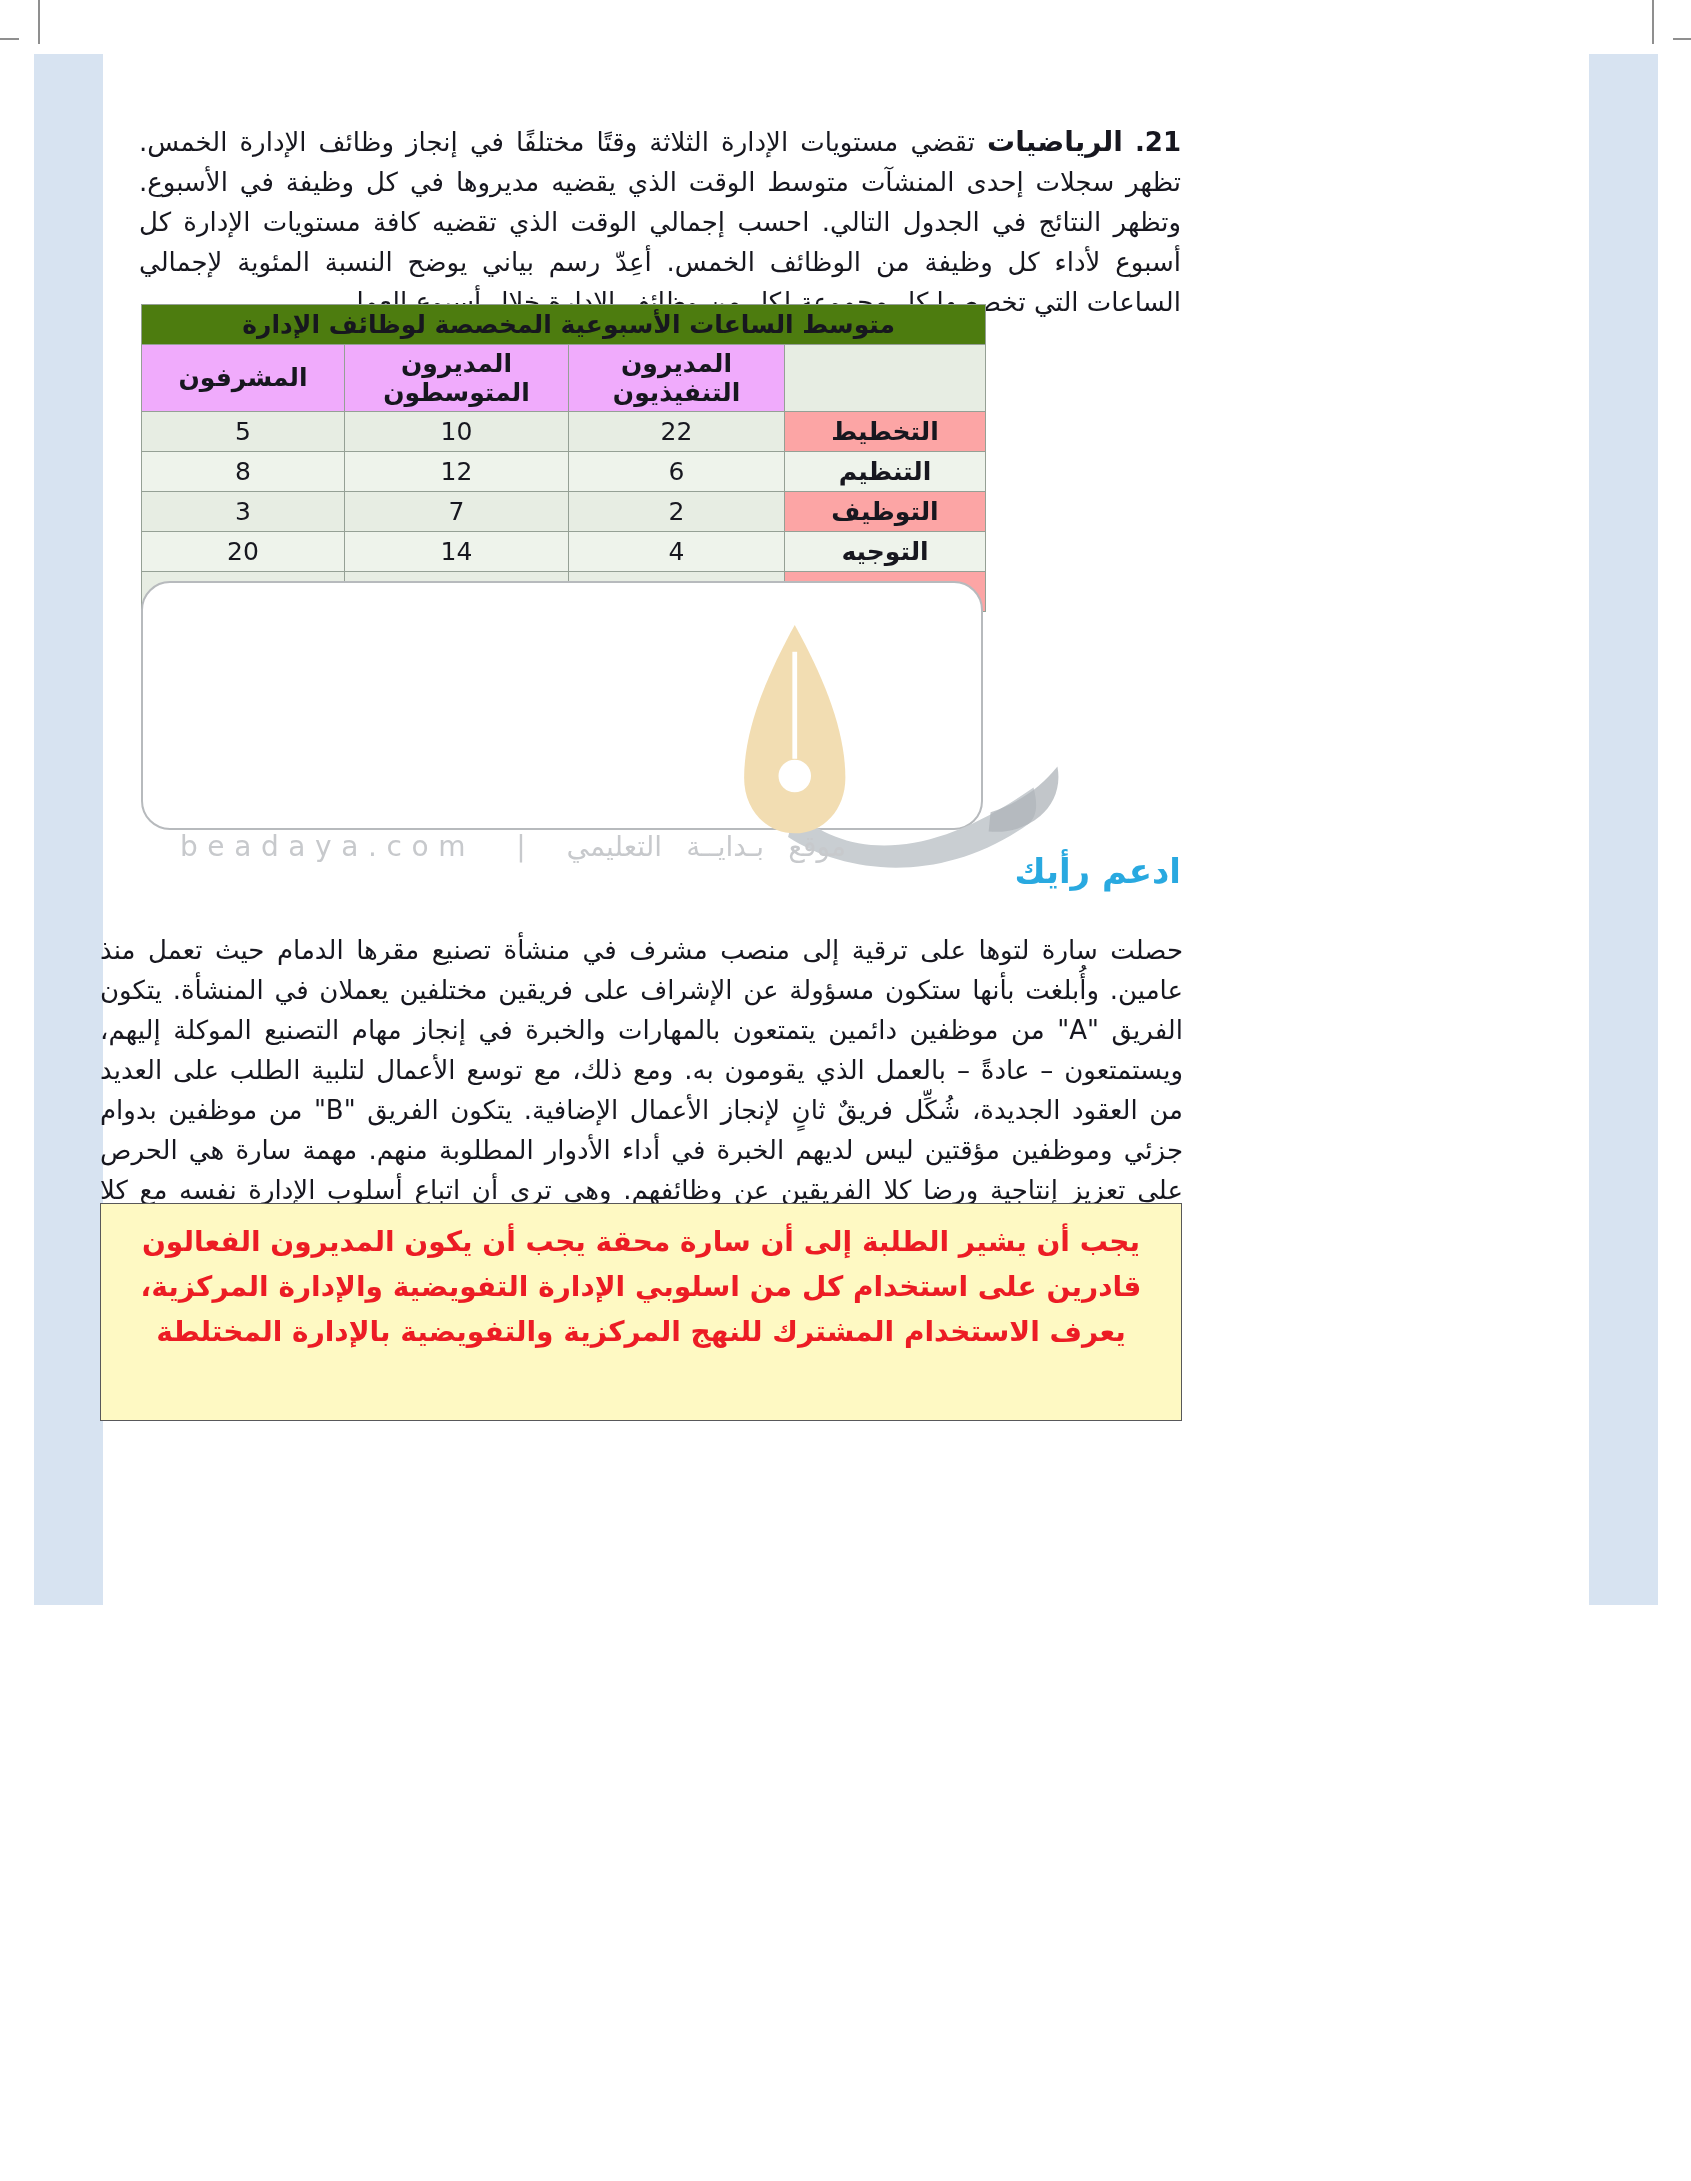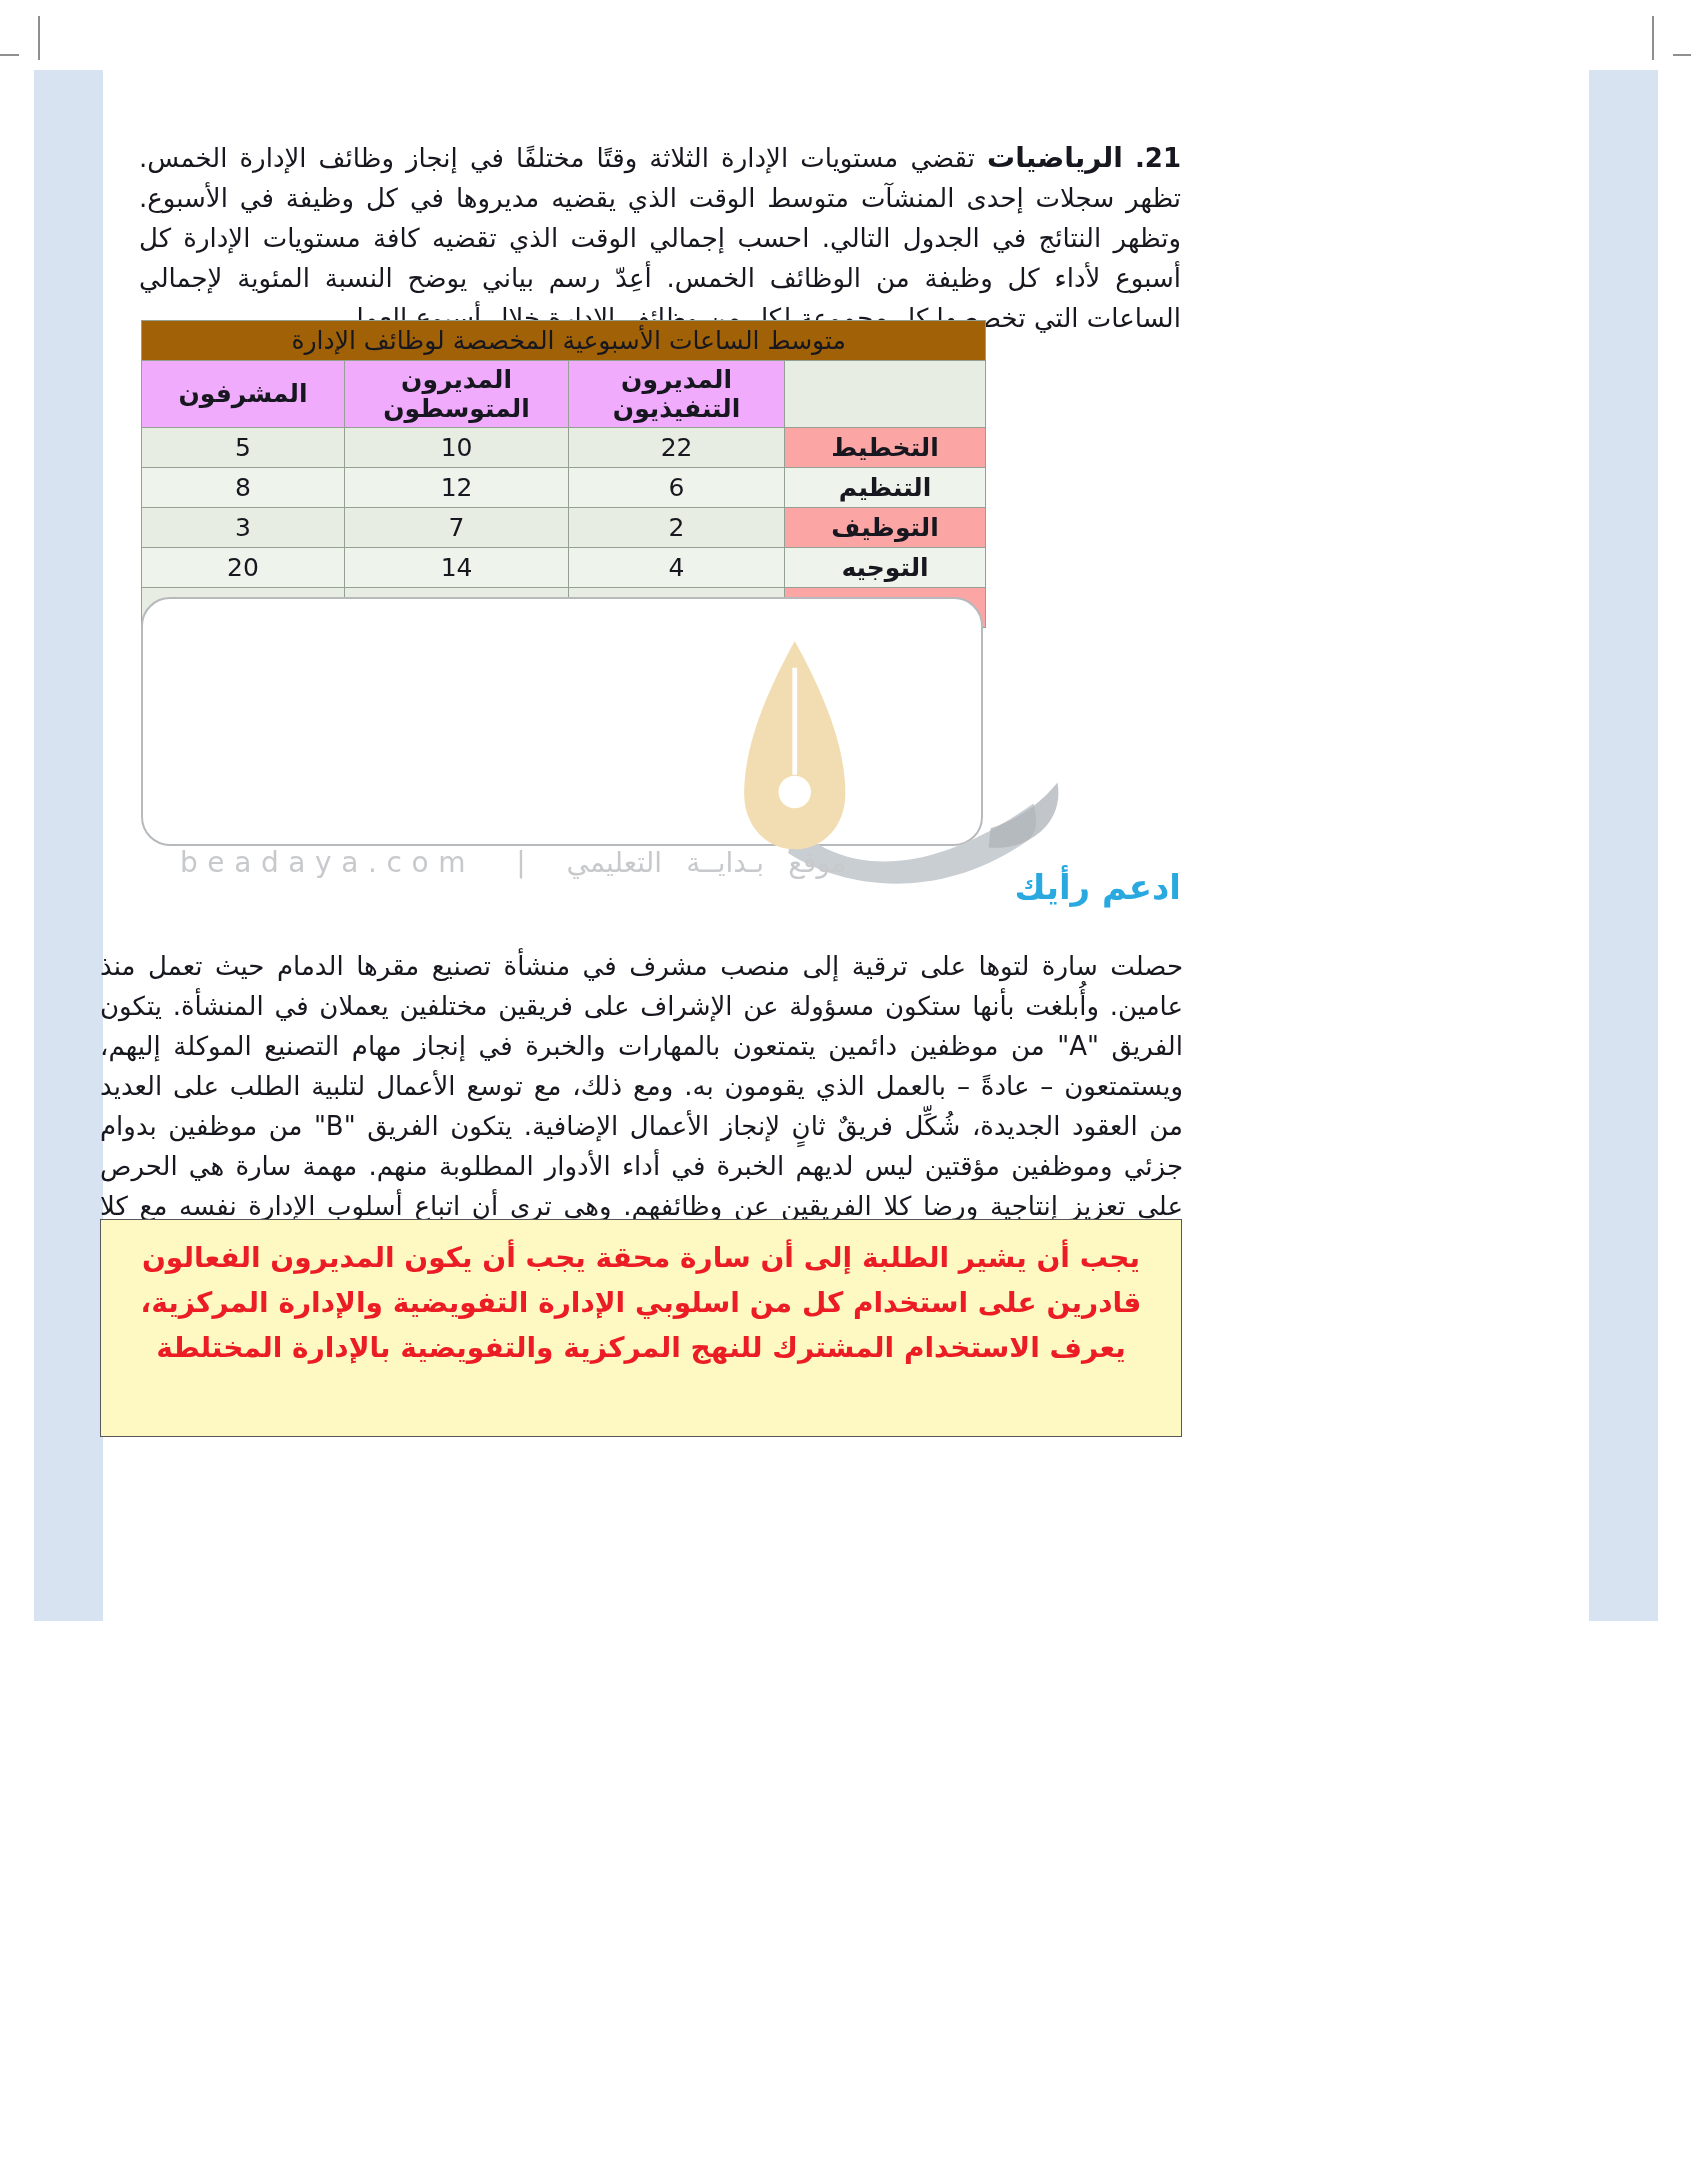--- a/index.html
+++ b/index.html
@@ -1,35 +1,35 @@
 <!DOCTYPE html>
 <html lang="ar"><head>
 <meta charset="utf-8">
 <style>
   * { box-sizing: border-box; }
   body { margin:0; background:#ffffff; font-family:"DejaVu Sans", sans-serif; }
-  .page { position:relative; width:1692px; height:1605px; background:#ffffff; margin:16px auto; overflow:hidden; }
+  .page { position:relative; width:1692px; height:1605px; background:#ffffff; margin:0 auto; overflow:hidden; }
 
   
   .crop { position:absolute; background:#8f8f8f; }
 
   
   .frame { position:absolute; background:#d7e3f1; }
   .frame-bottom-dark { position:absolute; background:#bcd0e5; }
 
   
   .q21 { position:absolute; right:511px; width:1042px; top:96px; direction:rtl;
          text-align:justify; font-size:26px; line-height:40px; color:#17171f; }
   .q21 b.kw { font-size:28px; }
 
   
   .mgmt-table { position:absolute; left:141px; top:304px; width:843px; border-collapse:collapse;
                 direction:rtl; font-size:25px; color:#17171f; table-layout:fixed; }
   .mgmt-table td { border:1.9px solid #95a095; text-align:center; vertical-align:middle; padding:3.8px 5.7px; }
-  .mgmt-table .title-cell { background:#a16207; font-weight:normal; height:40px; font-size:25px;padding-left:16px; }
+  .mgmt-table .title-cell { background:#4d7c0f; font-weight:bold; height:40px; font-size:25px;padding-left:16px; }
   .mgmt-table .head-cell  { background:#f0abfc; font-weight:bold; height:42px; }
   .mgmt-table .corner     { background:#e7ede3; }
   .mgmt-table .label-cell { background:#fca5a5; font-weight:bold; height:40px; }
   .mgmt-table .val-cell   { background:#e7ede3; height:40px; }
   .mgmt-table tr.alt .label-cell, .mgmt-table tr.alt .val-cell { background:#eef3eb; }
 
   
   .answer-box { position:absolute; left:141px; top:581px; width:842px; height:249px;
                 border:2.9px solid #b7babd; border-radius:29px; background:#ffffff; }
 

